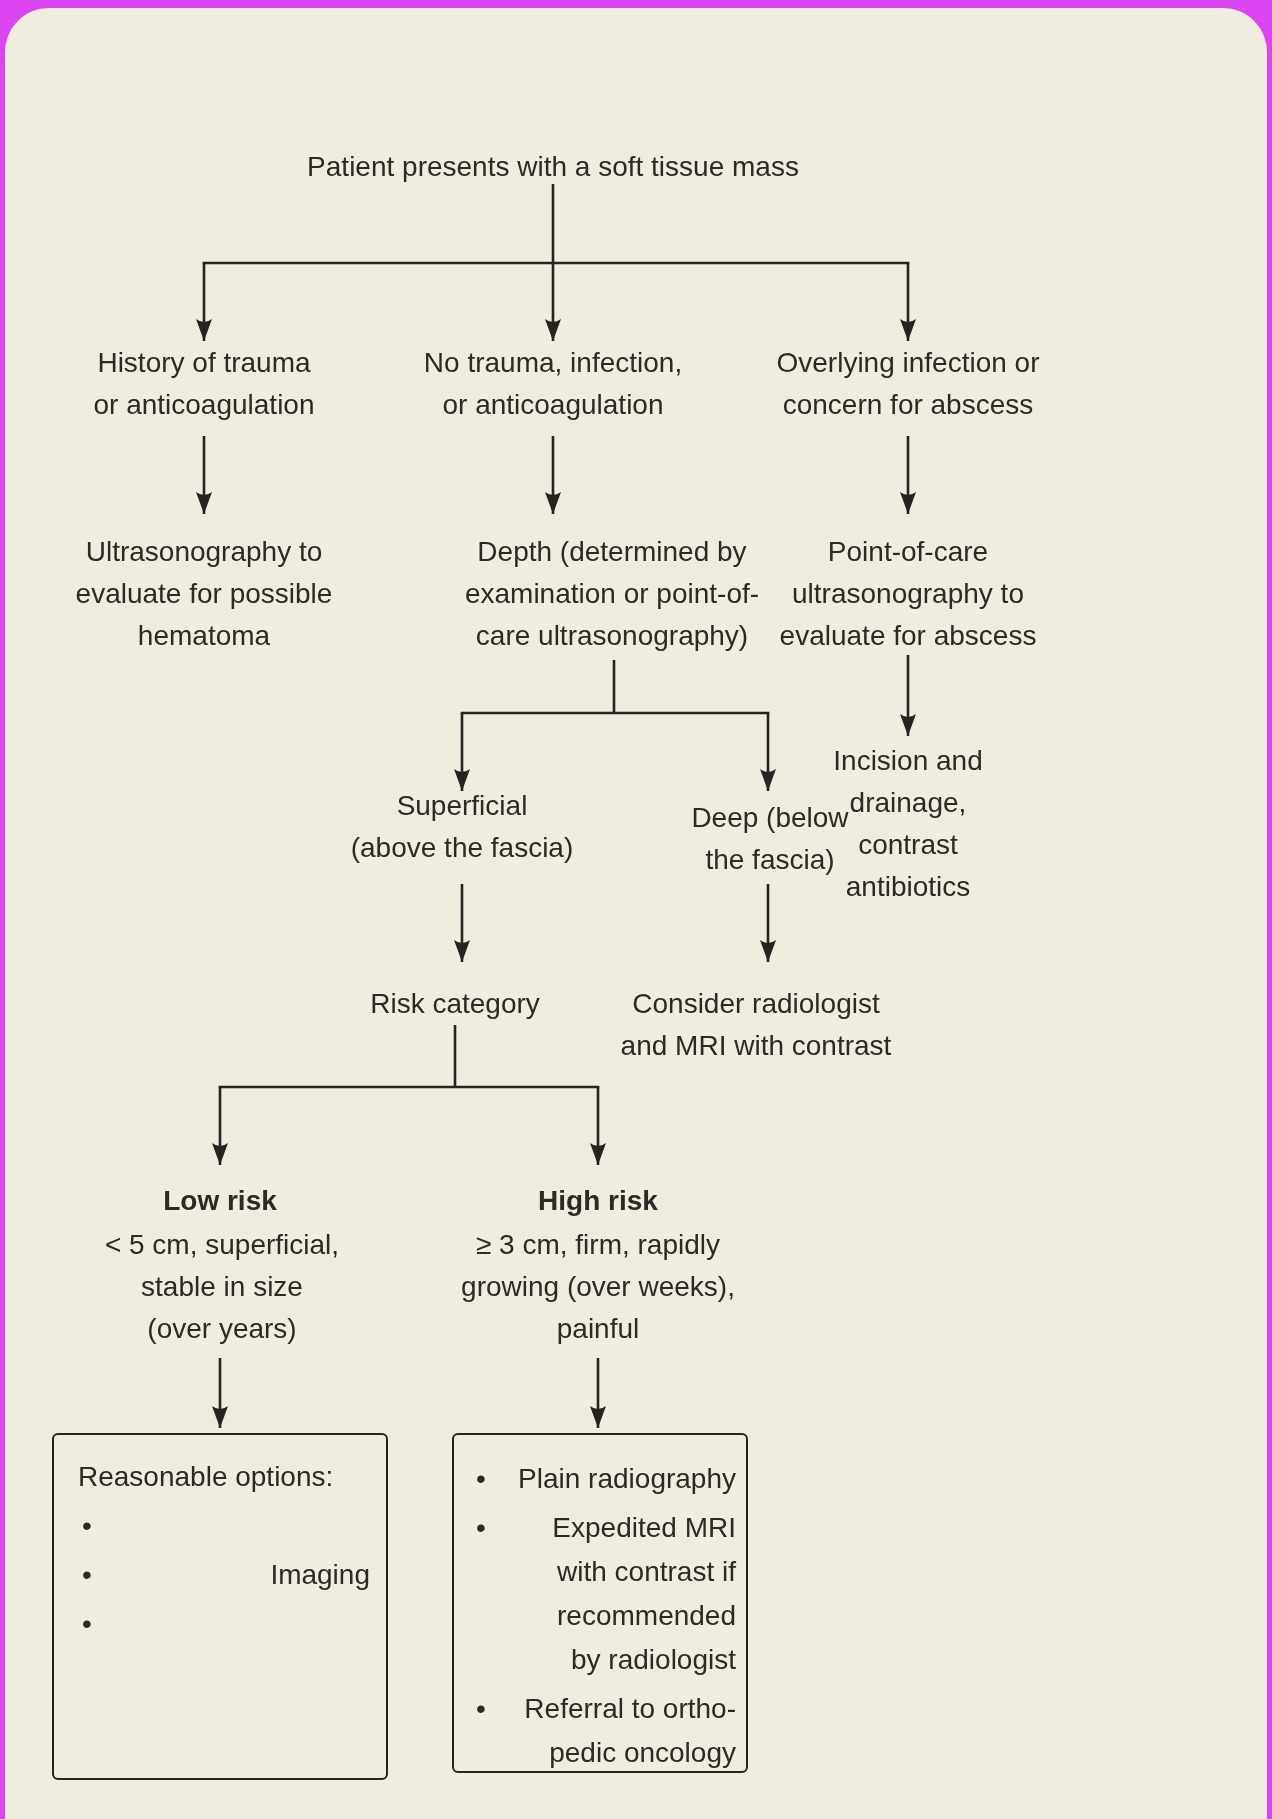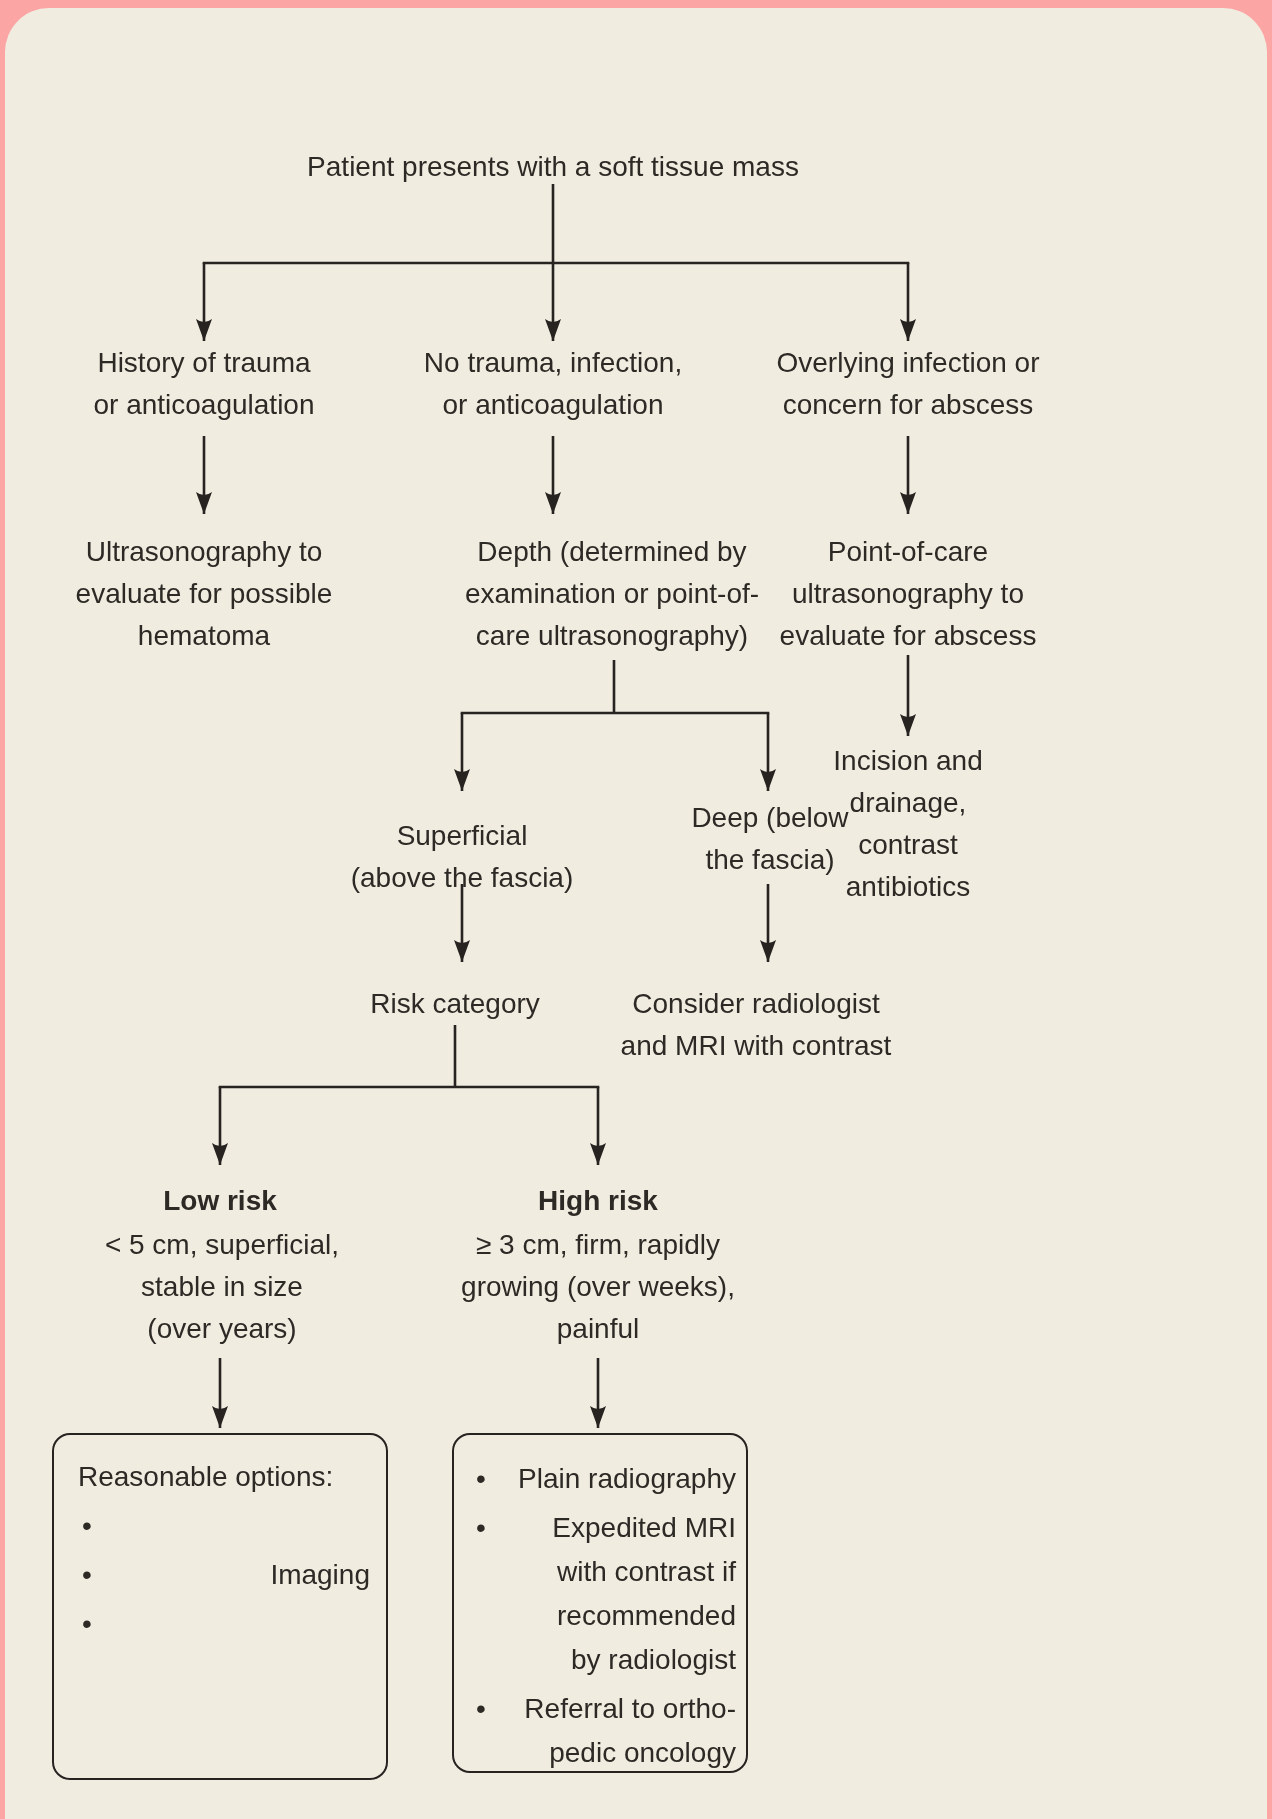--- a/index.html
+++ b/index.html
@@ -1,19 +1,19 @@
 <!DOCTYPE html>
 <html><head>
 <meta charset="utf-8">
 <style>
   html,body{margin:0;padding:0;background:#fdfcf5;}
   .canvas{
     position:relative;
     width:1272px;height:1819px;
-    background:#fca5a5;
+    background:#d946ef;
     overflow:hidden;
     font-family:"Liberation Sans","DejaVu Sans",sans-serif;
     color:#2d2a26;
   }
   .panel{
     position:absolute;
     left:5px;right:5px;top:8px;bottom:0;
     background:#f1ece0;
     border-radius:44px 44px 0 0;
   }
@@ -25,21 +25,21 @@
     width:600px;margin-left:-300px;
     text-align:center;
     white-space:pre-line;
     font-size:28px;line-height:42px;
     color:#2d2a26;
   }
   .node.bold{font-weight:bold;}
   .option-box{
     position:absolute;
     border:2.6px solid #262320;
-    border-radius:18px;
+    border-radius:6px;
     box-sizing:border-box;
     font-size:28px;line-height:44px;
     color:#2d2a26;
   }
   .box-low{left:52px;top:1433px;width:336px;height:347px;padding:20px 16px 0 24px;}
   .box-high{left:452px;top:1433px;width:296px;height:340px;padding:22px 10px 0 18px;}
   .box-heading{text-align:left;}
   .bullet-item{display:flex;margin-top:5px;}
   .bullet-glyph{flex:0 0 34px;padding-left:4px;}
   .bullet-text{flex:1;white-space:pre-line;text-align:right;}
@@ -93,21 +93,21 @@
   <div class="node" style="left:204px;top:531px">Ultrasonography to
 evaluate for possible
 hematoma</div>
   <div class="node" style="left:612px;top:531px">Depth (determined by
 examination or point-of-
 care ultrasonography)</div>
   <div class="node" style="left:908px;top:531px">Point-of-care
 ultrasonography to
 evaluate for abscess</div>
 
-  <div class="node" style="left:462px;top:815px">Superficial
+  <div class="node" style="left:462px;top:785px">Superficial
 (above the fascia)</div>
   <div class="node" style="left:770px;top:797px">Deep (below
 the fascia)</div>
   <div class="node" style="left:908px;top:740px">Incision and
 drainage,
 contrast
 antibiotics</div>
 
   <div class="node" style="left:455px;top:983px">Risk category</div>
   <div class="node" style="left:756px;top:983px">Consider radiologist

